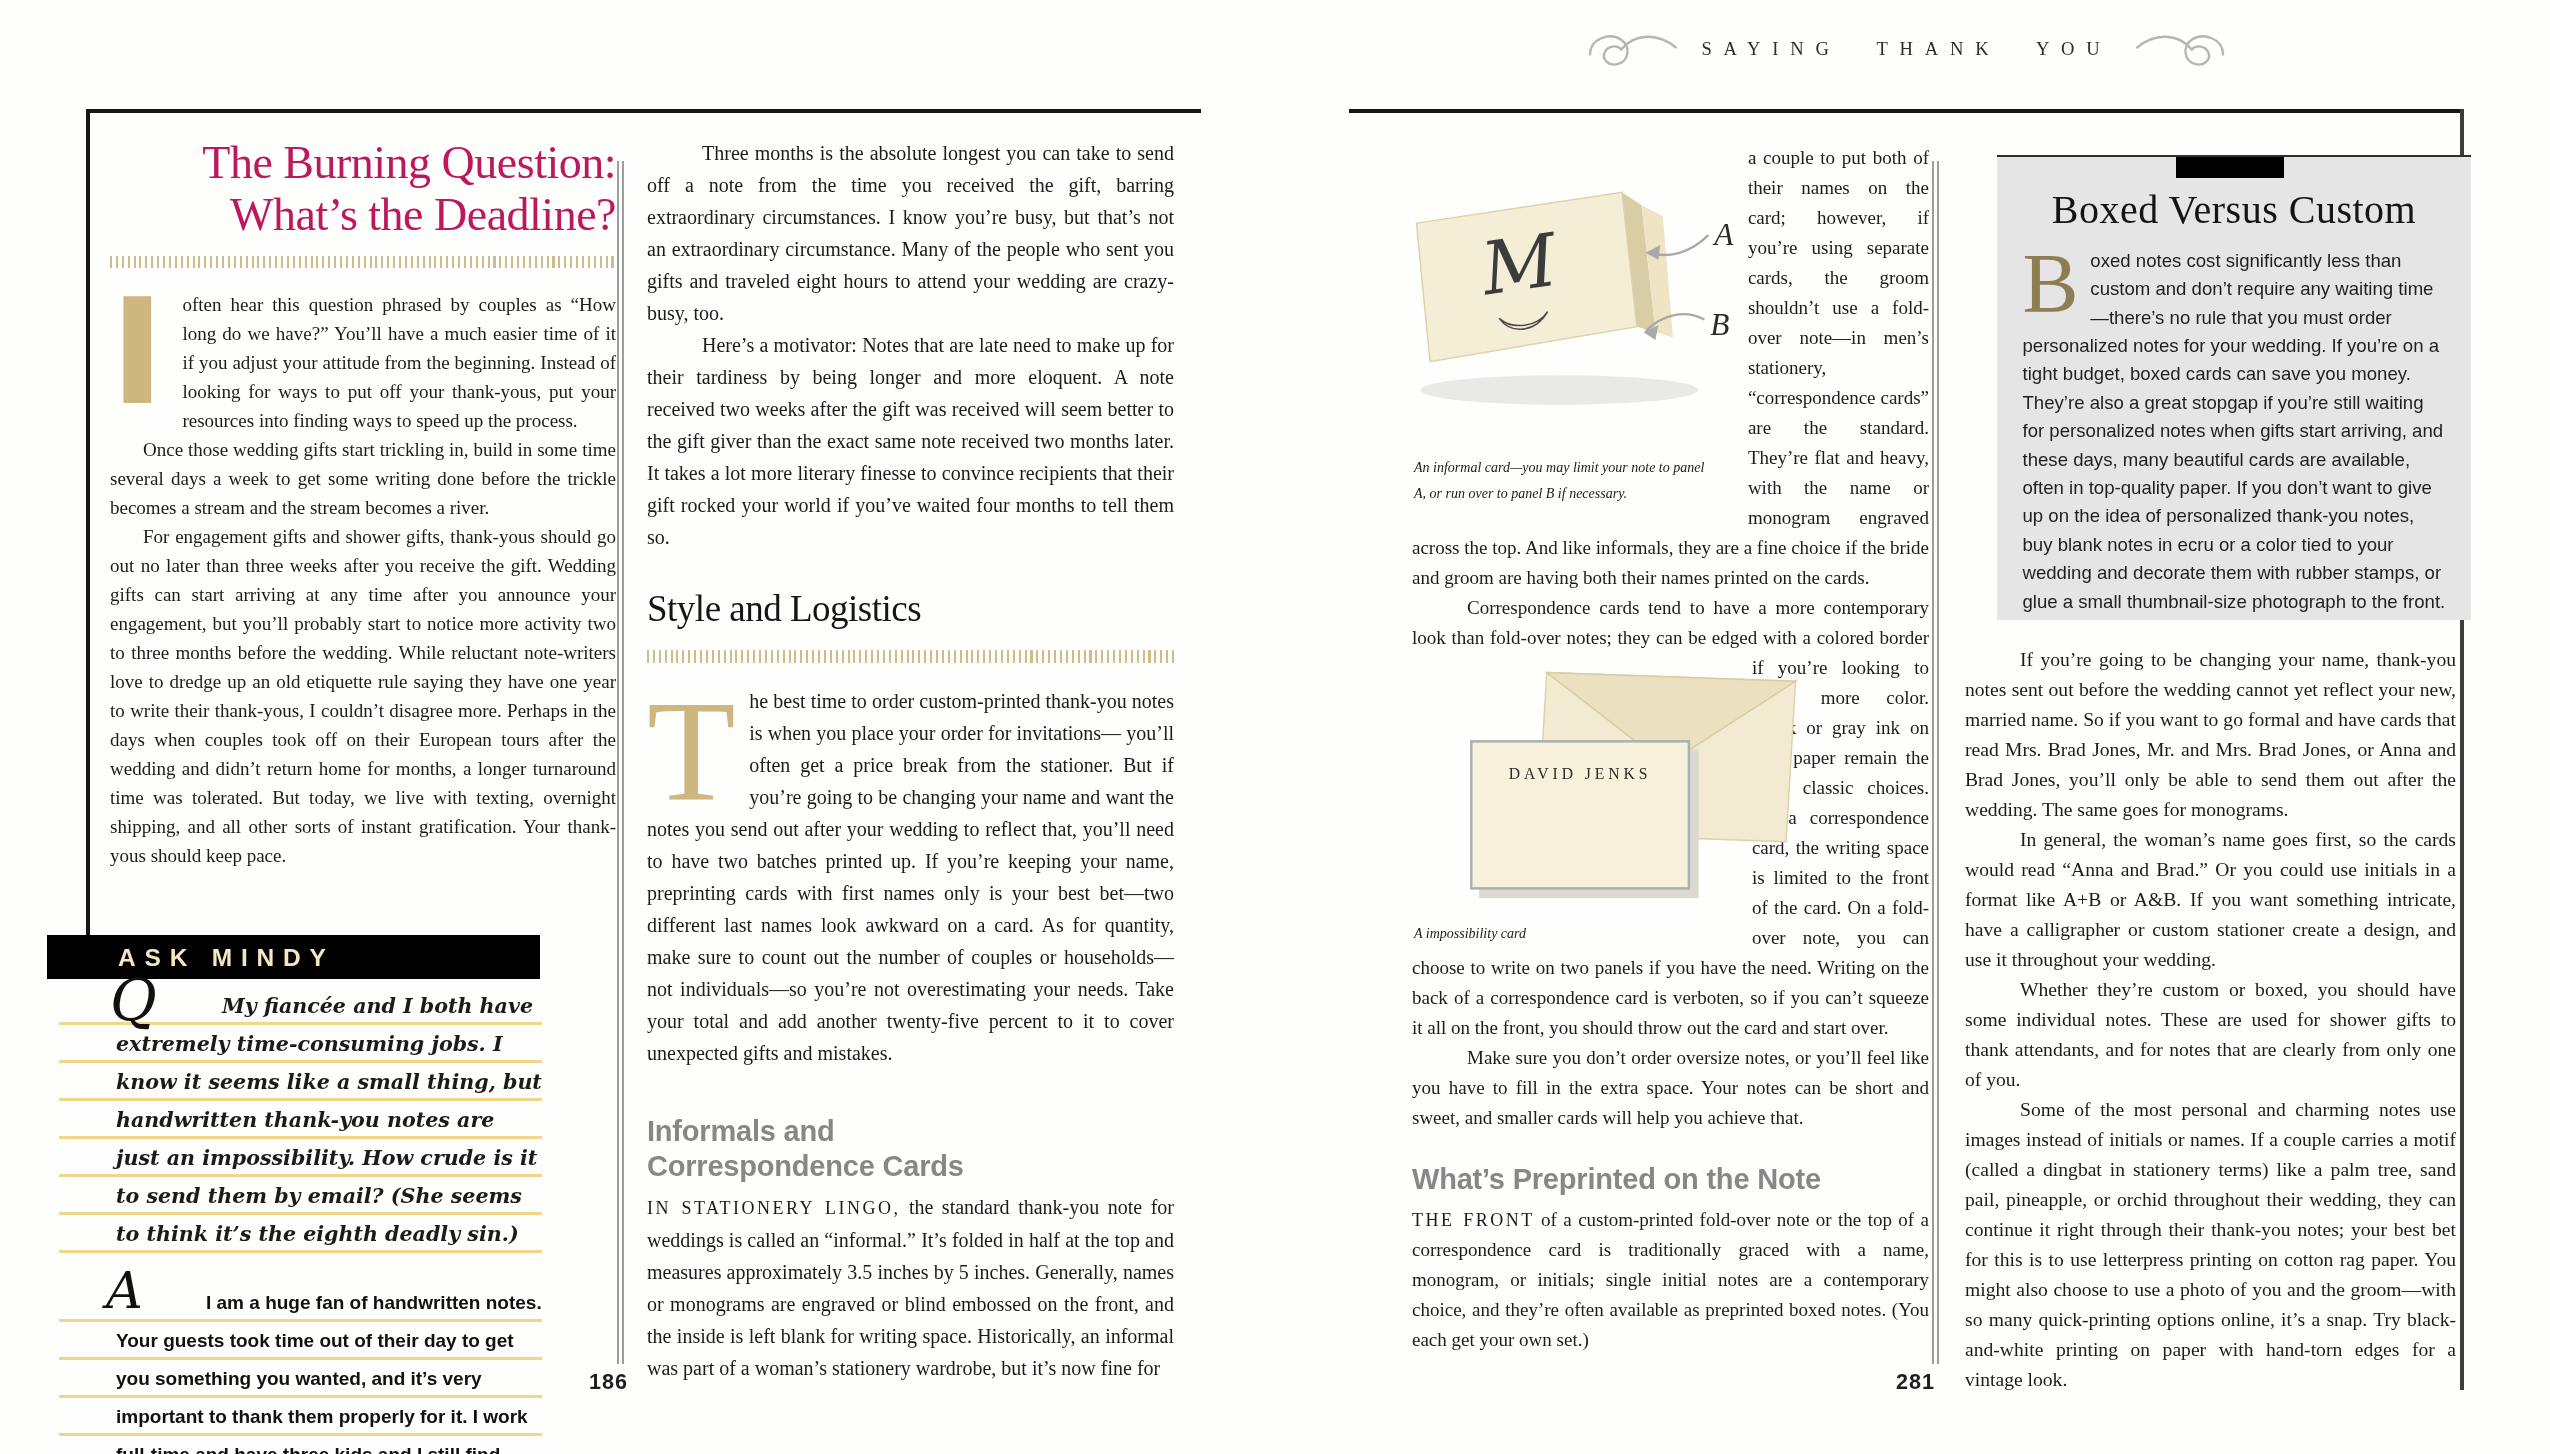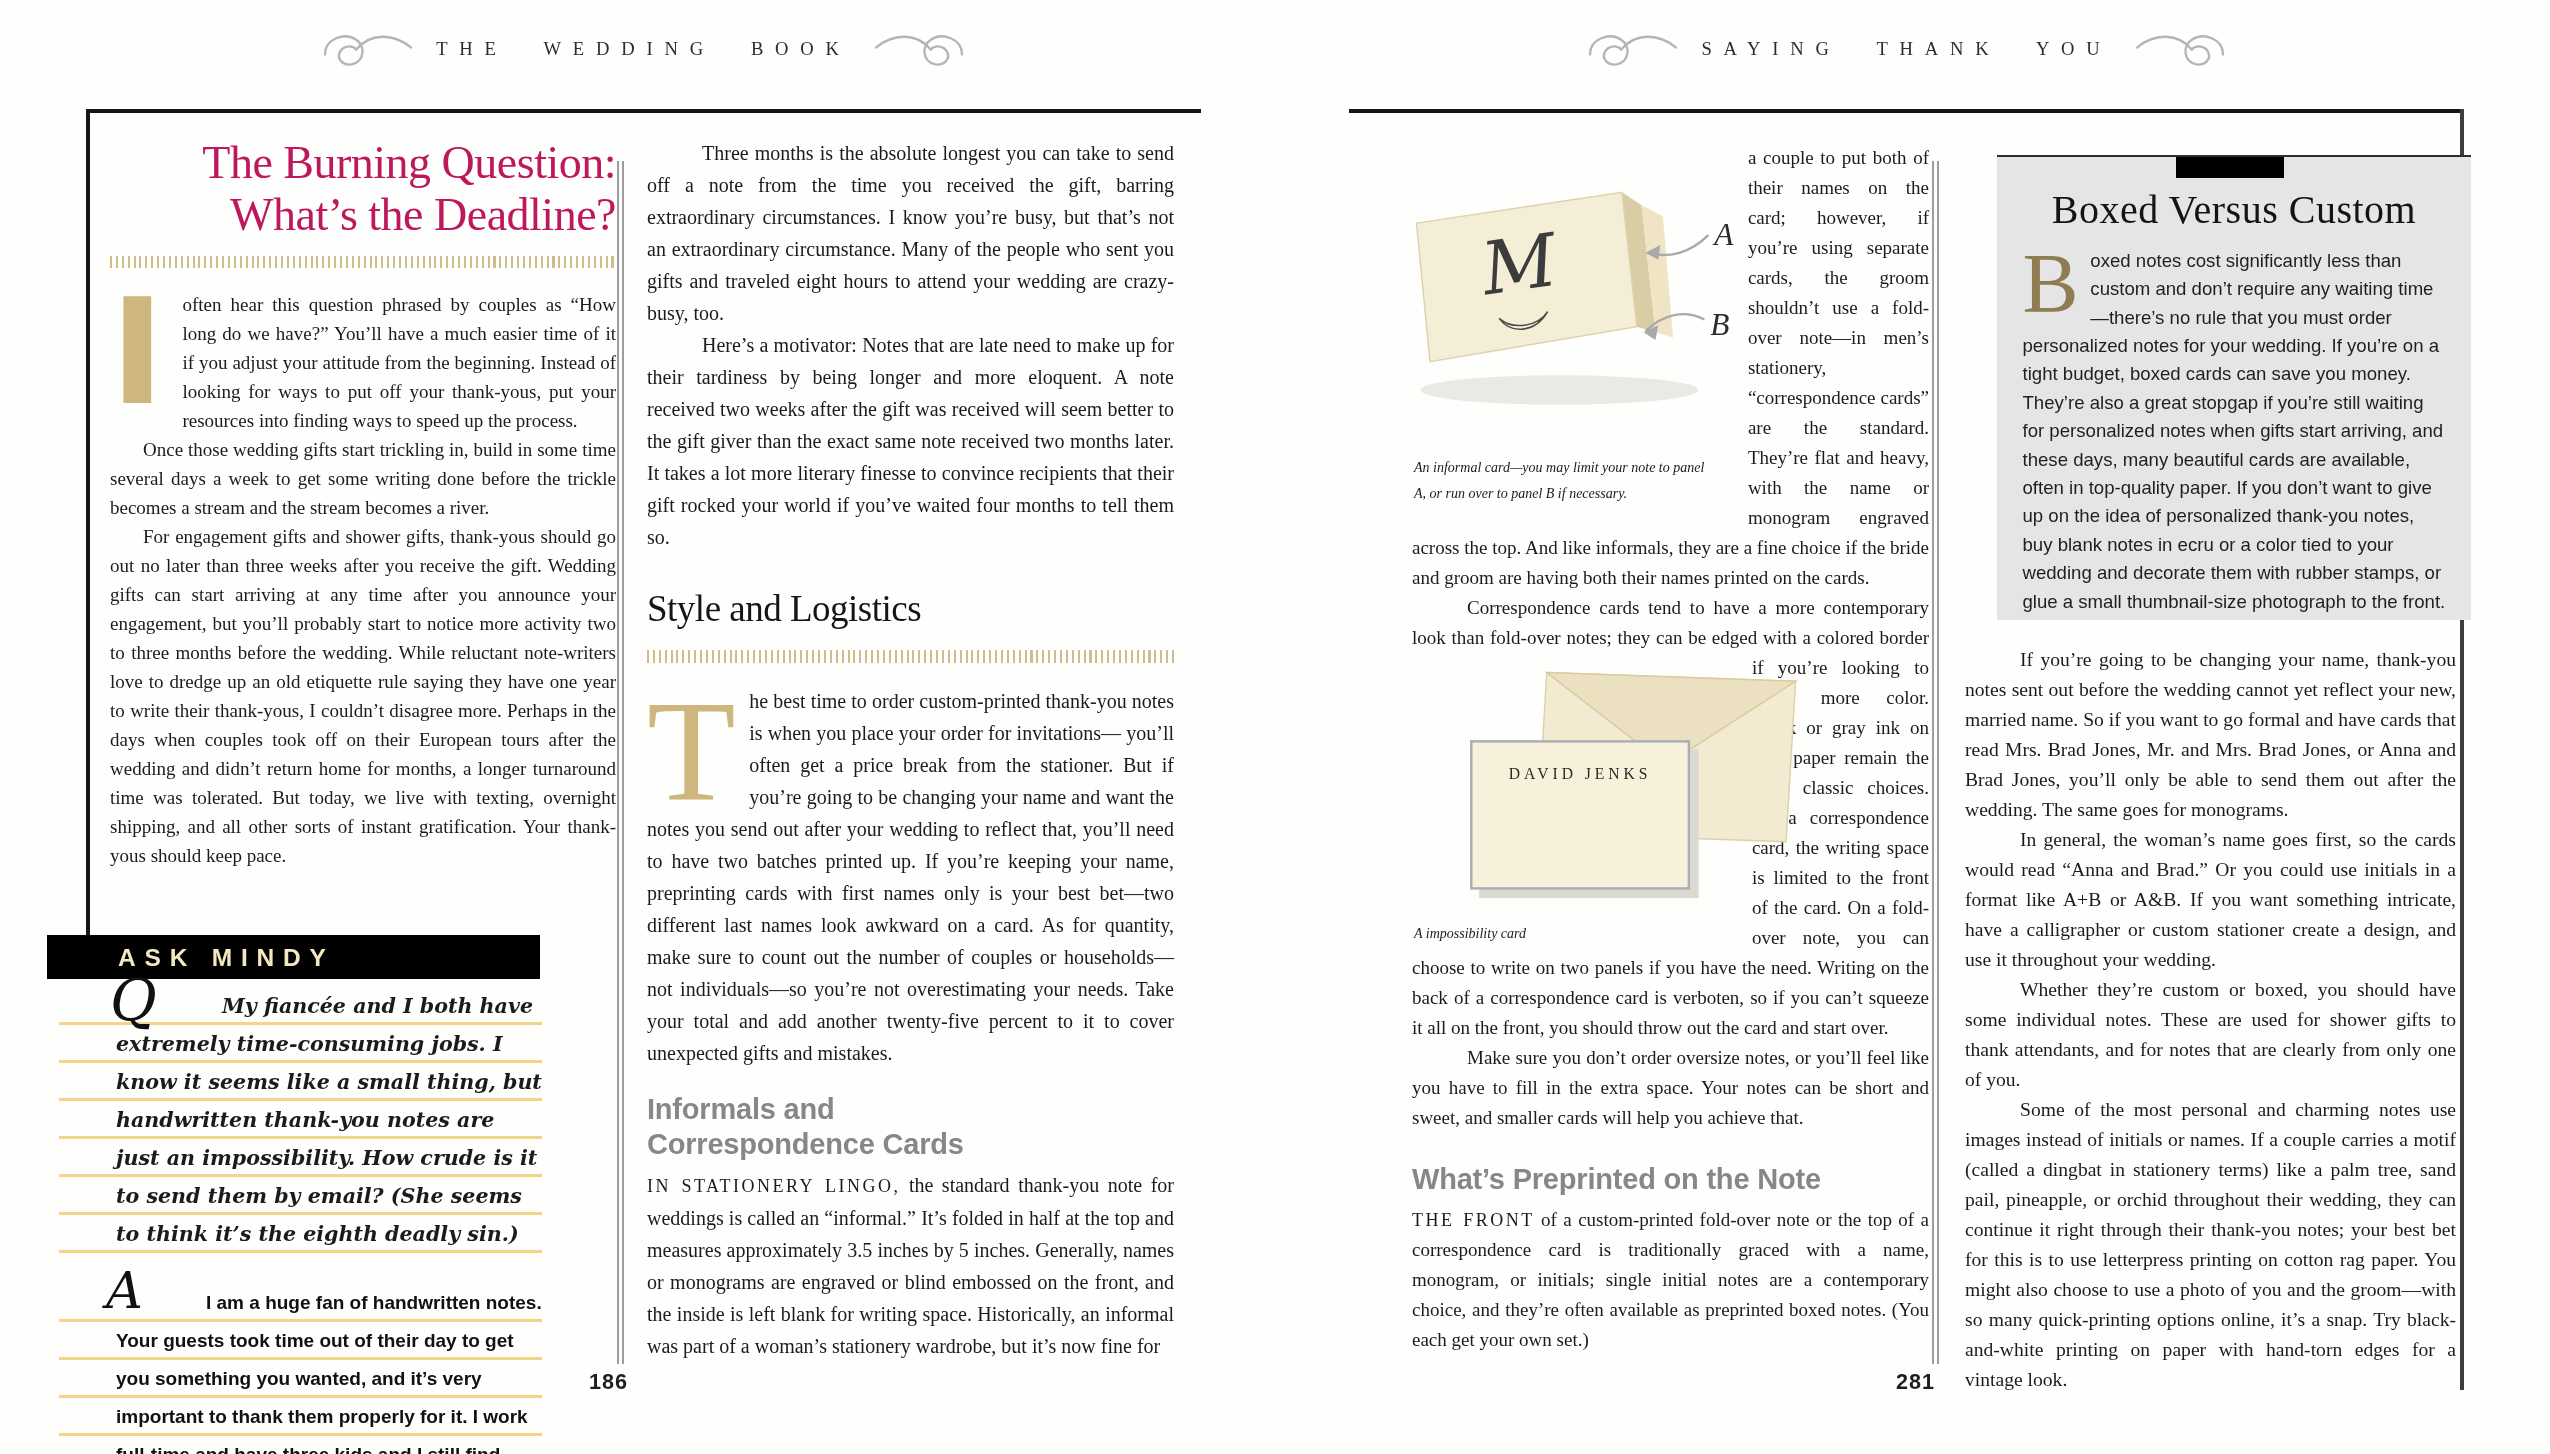--- a/index.html
+++ b/index.html
@@ -85,39 +85,20 @@
   #bvtab{position:absolute;left:179px;top:-2.9px;width:108px;height:23.5px;background:#000;}
   .bvtitle{margin:29px 19.6px 13.7px;text-align:center;font-size:40px;letter-spacing:0.5px;color:#141414;}
   .bvbody{padding:0 25.5px;font-family:"Liberation Sans",sans-serif;font-size:18.6px;line-height:28.4px;
           color:#1f1f1f;text-align:left;}
 </style>
 </head>
 <body>
 
 <div class="spread">
 
-  <div class="pg-header" id="hdrL">
-    <span class="flourish">
-      <svg width="94" height="45" viewBox="0 0 96 46">
-          <g fill="none" stroke="#b5b5b5" stroke-width="2.4" stroke-linecap="round">
-            <path d="M4 28 C4 12 24 5 36 13 C46 20 44 35 32 38 C23 40 16 33 19 26 C22 19 32 18 36 23"></path>
-            <path d="M36 23 C50 6 74 6 92 21"></path>
-          </g>
-        </svg>
-    </span>
-    <span class="ht">THE WEDDING BOOK</span>
-    <span class="flourish flip">
-      <svg width="94" height="45" viewBox="0 0 96 46">
-          <g fill="none" stroke="#b5b5b5" stroke-width="2.4" stroke-linecap="round">
-            <path d="M4 28 C4 12 24 5 36 13 C46 20 44 35 32 38 C23 40 16 33 19 26 C22 19 32 18 36 23"></path>
-            <path d="M36 23 C50 6 74 6 92 21"></path>
-          </g>
-        </svg>
-    </span>
-  </div>
   <div class="pg-header" id="hdrR">
     <span class="flourish">
       <svg width="94" height="45" viewBox="0 0 96 46">
           <g fill="none" stroke="#b5b5b5" stroke-width="2.4" stroke-linecap="round">
             <path d="M4 28 C4 12 24 5 36 13 C46 20 44 35 32 38 C23 40 16 33 19 26 C22 19 32 18 36 23"></path>
             <path d="M36 23 C50 6 74 6 92 21"></path>
           </g>
         </svg>
     </span>
     <span class="ht">SAYING THANK YOU</span>
@@ -168,21 +149,21 @@
 
   <div class="col" id="col2">
     <div class="para ind56"><span>Three months is the absolute longest you can take to send off a note from the time you received the gift, barring extraordinary circumstances. I know you’re busy, but that’s not an extraordinary circumstance. Many of the people who sent you gifts and traveled eight hours to attend your wedding are crazy-busy, too.</span></div>
     <div class="para ind56"><span>Here’s a motivator: Notes that are late need to make up for their tardiness by being longer and more eloquent. A note received two weeks after the gift was received will seem better to the gift giver than the exact same note received two months later. It takes a lot more literary finesse to convince recipients that their gift rocked your world if you’ve waited four months to tell them so.</span></div>
     <div class="h2">Style and Logistics</div>
     <div class="dotrule"></div>
     <div class="para mt22">
       <span class="dropT">T</span>
       <span>he best time to order custom-printed thank-you notes is when you place your order for invitations— you’ll often get a price break from the stationer. But if you’re going to be changing your name and want the notes you send out after your wedding to reflect that, you’ll need to have two batches printed up. If you’re keeping your name, preprinting cards with first names only is your best bet—two different last names look awkward on a card. As for quantity, make sure to count out the number of couples or households—not individuals—so you’re not overestimating your needs. Take your total and add another twenty-five percent to it to cover unexpected gifts and mistakes.</span>
     </div>
-    <div class="h3" style="margin-top:23px">
+    <div class="h3" style="margin-top:45px">
       <span style="display:block">Informals and</span>
       <span style="display:block">Correspondence Cards</span>
     </div>
     <div class="para" style="margin-top:7.8px">
       <span class="lead">IN STATIONERY LINGO,</span><span> the standard thank-you note for weddings is called an “informal.” It’s folded in half at the top and measures approximately 3.5 inches by 5 inches. Generally, names or monograms are engraved or blind embossed on the front, and the inside is left blank for writing space. Historically, an informal was part of a woman’s stationery wardrobe, but it’s now fine for</span>
     </div>
   </div>
 
   <div class="pagenum" id="pn186">186</div>
 

